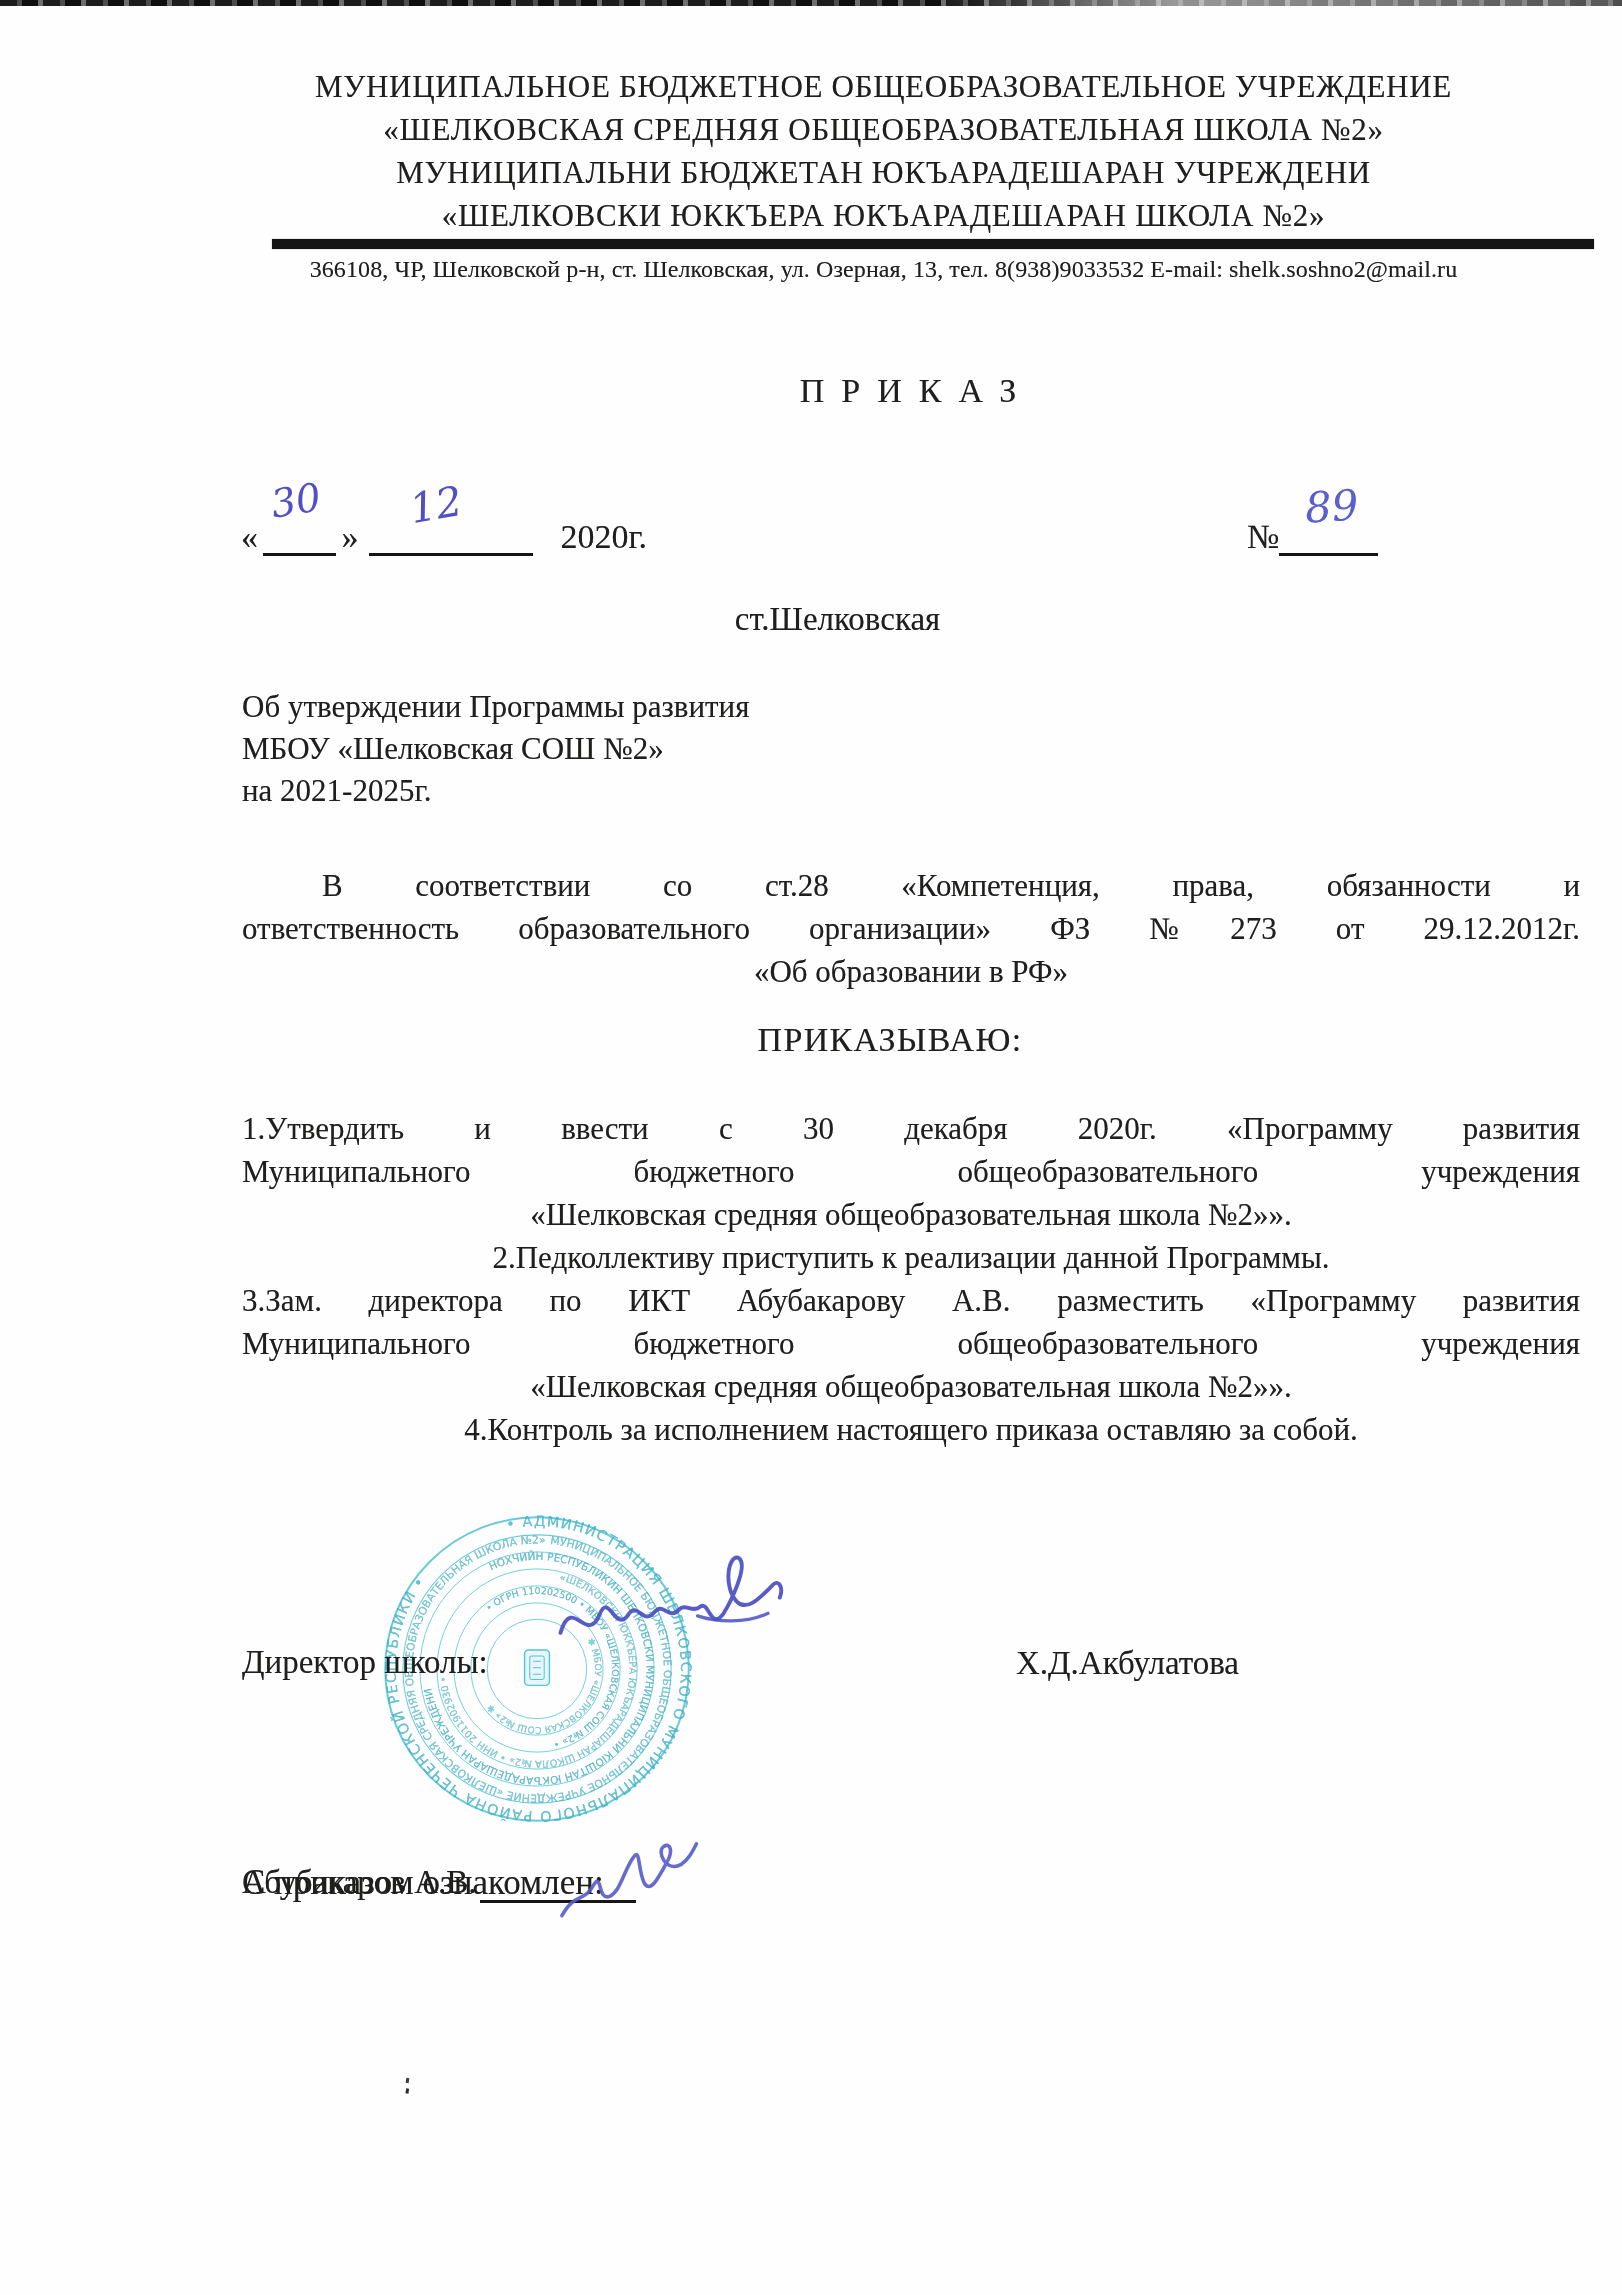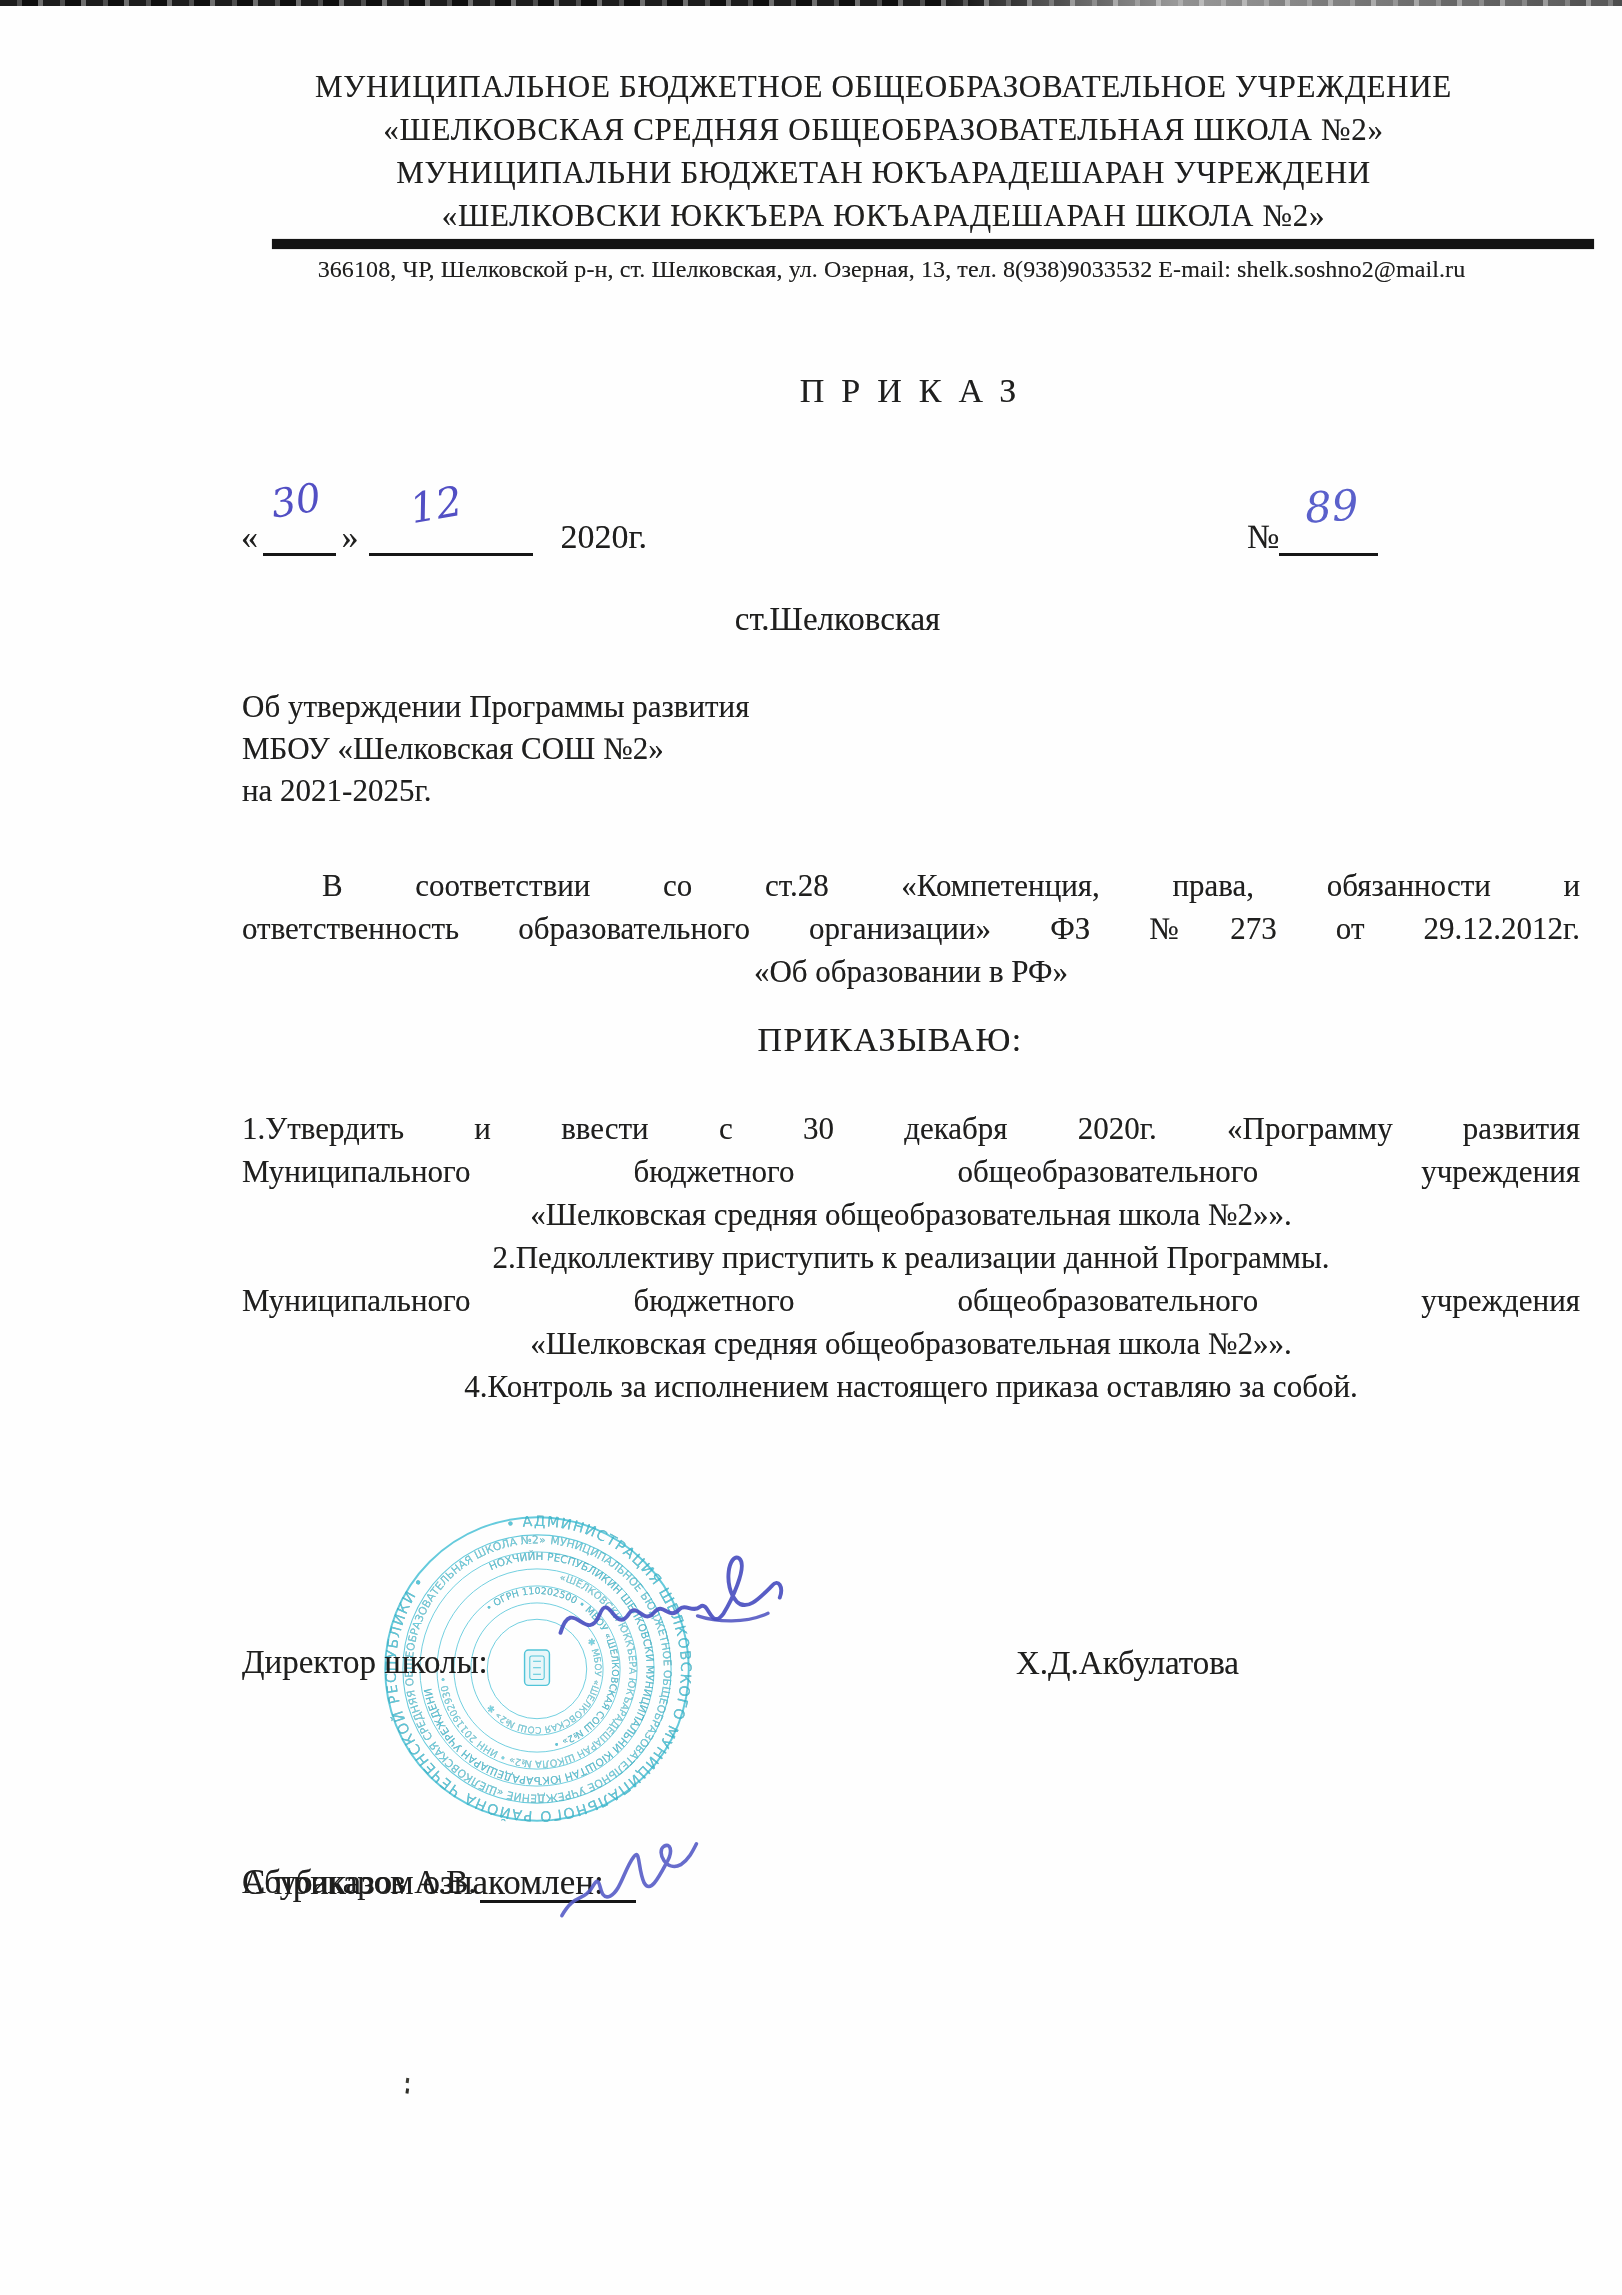--- a/index.html
+++ b/index.html
@@ -15,21 +15,21 @@
     position:absolute;top:0;left:0;width:100%;height:5.9px;
     background:
       linear-gradient(90deg, rgba(254,254,254,0) 0 58%, rgba(254,254,254,.55) 72%, rgba(254,254,254,.25) 100%),
       repeating-linear-gradient(90deg,#1d1d1d 0 17px,#4d4d4d 17px 22px,#0f0f0f 22px 38px,#6e6e6e 38px 43px);
   }
   .letterhead{position:absolute;top:65px;left:154px;width:1459px;text-align:center;
     font-size:31px;line-height:43px;letter-spacing:0.7px;}
   .lh-line{white-space:nowrap;}
   .rule{position:absolute;top:239px;left:272px;width:1322px;height:9.8px;background:#141414;
     box-shadow:0 0 0.7px #000;}
-  .address{position:absolute;top:256px;left:162px;width:1459px;text-align:center;font-size:24px;letter-spacing:0.1px;}
+  .address{position:absolute;top:256px;left:154px;width:1459px;text-align:center;font-size:24px;letter-spacing:0.1px;}
 
   .order-title{position:absolute;top:372px;left:694px;width:445px;text-align:center;
     font-size:34px;letter-spacing:17px;white-space:nowrap;}
 
   .date-row{position:absolute;top:512px;left:241px;display:flex;align-items:flex-end;font-size:34px;}
   .blank{display:inline-block;border-bottom:3.3px solid #161616;position:relative;height:41px;}
   .blank-day{width:73px;margin:0 5.2px;}
   .blank-month{width:164px;margin:0 10.5px;}
   .year{margin-left:17px;}
   .hand{position:absolute;font-family:"DejaVu Serif",serif;font-style:italic;color:#524fc4;
@@ -119,20 +119,21 @@
     <div class="jline-left">«Об образовании в РФ»</div>
   </div>
 
   <div class="decree">ПРИКАЗЫВАЮ:</div>
 
   <div class="items">
     <div class="jline">1.Утвердить и ввести с 30 декабря 2020г. «Программу развития</div>
     <div class="jline">Муниципального бюджетного общеобразовательного учреждения</div>
     <div class="jline-left">«Шелковская средняя общеобразовательная школа №2»».</div>
     <div class="jline-left">2.Педколлективу приступить к реализации данной Программы.</div>
+    <div class="jline">3.Зам. директора по ИКТ Абубакарову А.В. разместить «Программу развития</div>
     <div class="jline">Муниципального бюджетного общеобразовательного учреждения</div>
     <div class="jline-left">«Шелковская средняя общеобразовательная школа №2»».</div>
     <div class="jline-left">4.Контроль за исполнением настоящего приказа оставляю за собой.</div>
   </div>
 
   <svg class="stamp" viewBox="0 0 480 480">
     <defs>
       <path id="r218" d="M240,22 A218,218 0 1,1 239.9,22.001" fill="none"></path>
       <path id="r192" d="M240,48 A192,192 0 1,1 239.9,48.001" fill="none"></path>
       <path id="r166" d="M240,74 A166,166 0 1,1 239.9,74.001" fill="none"></path>

